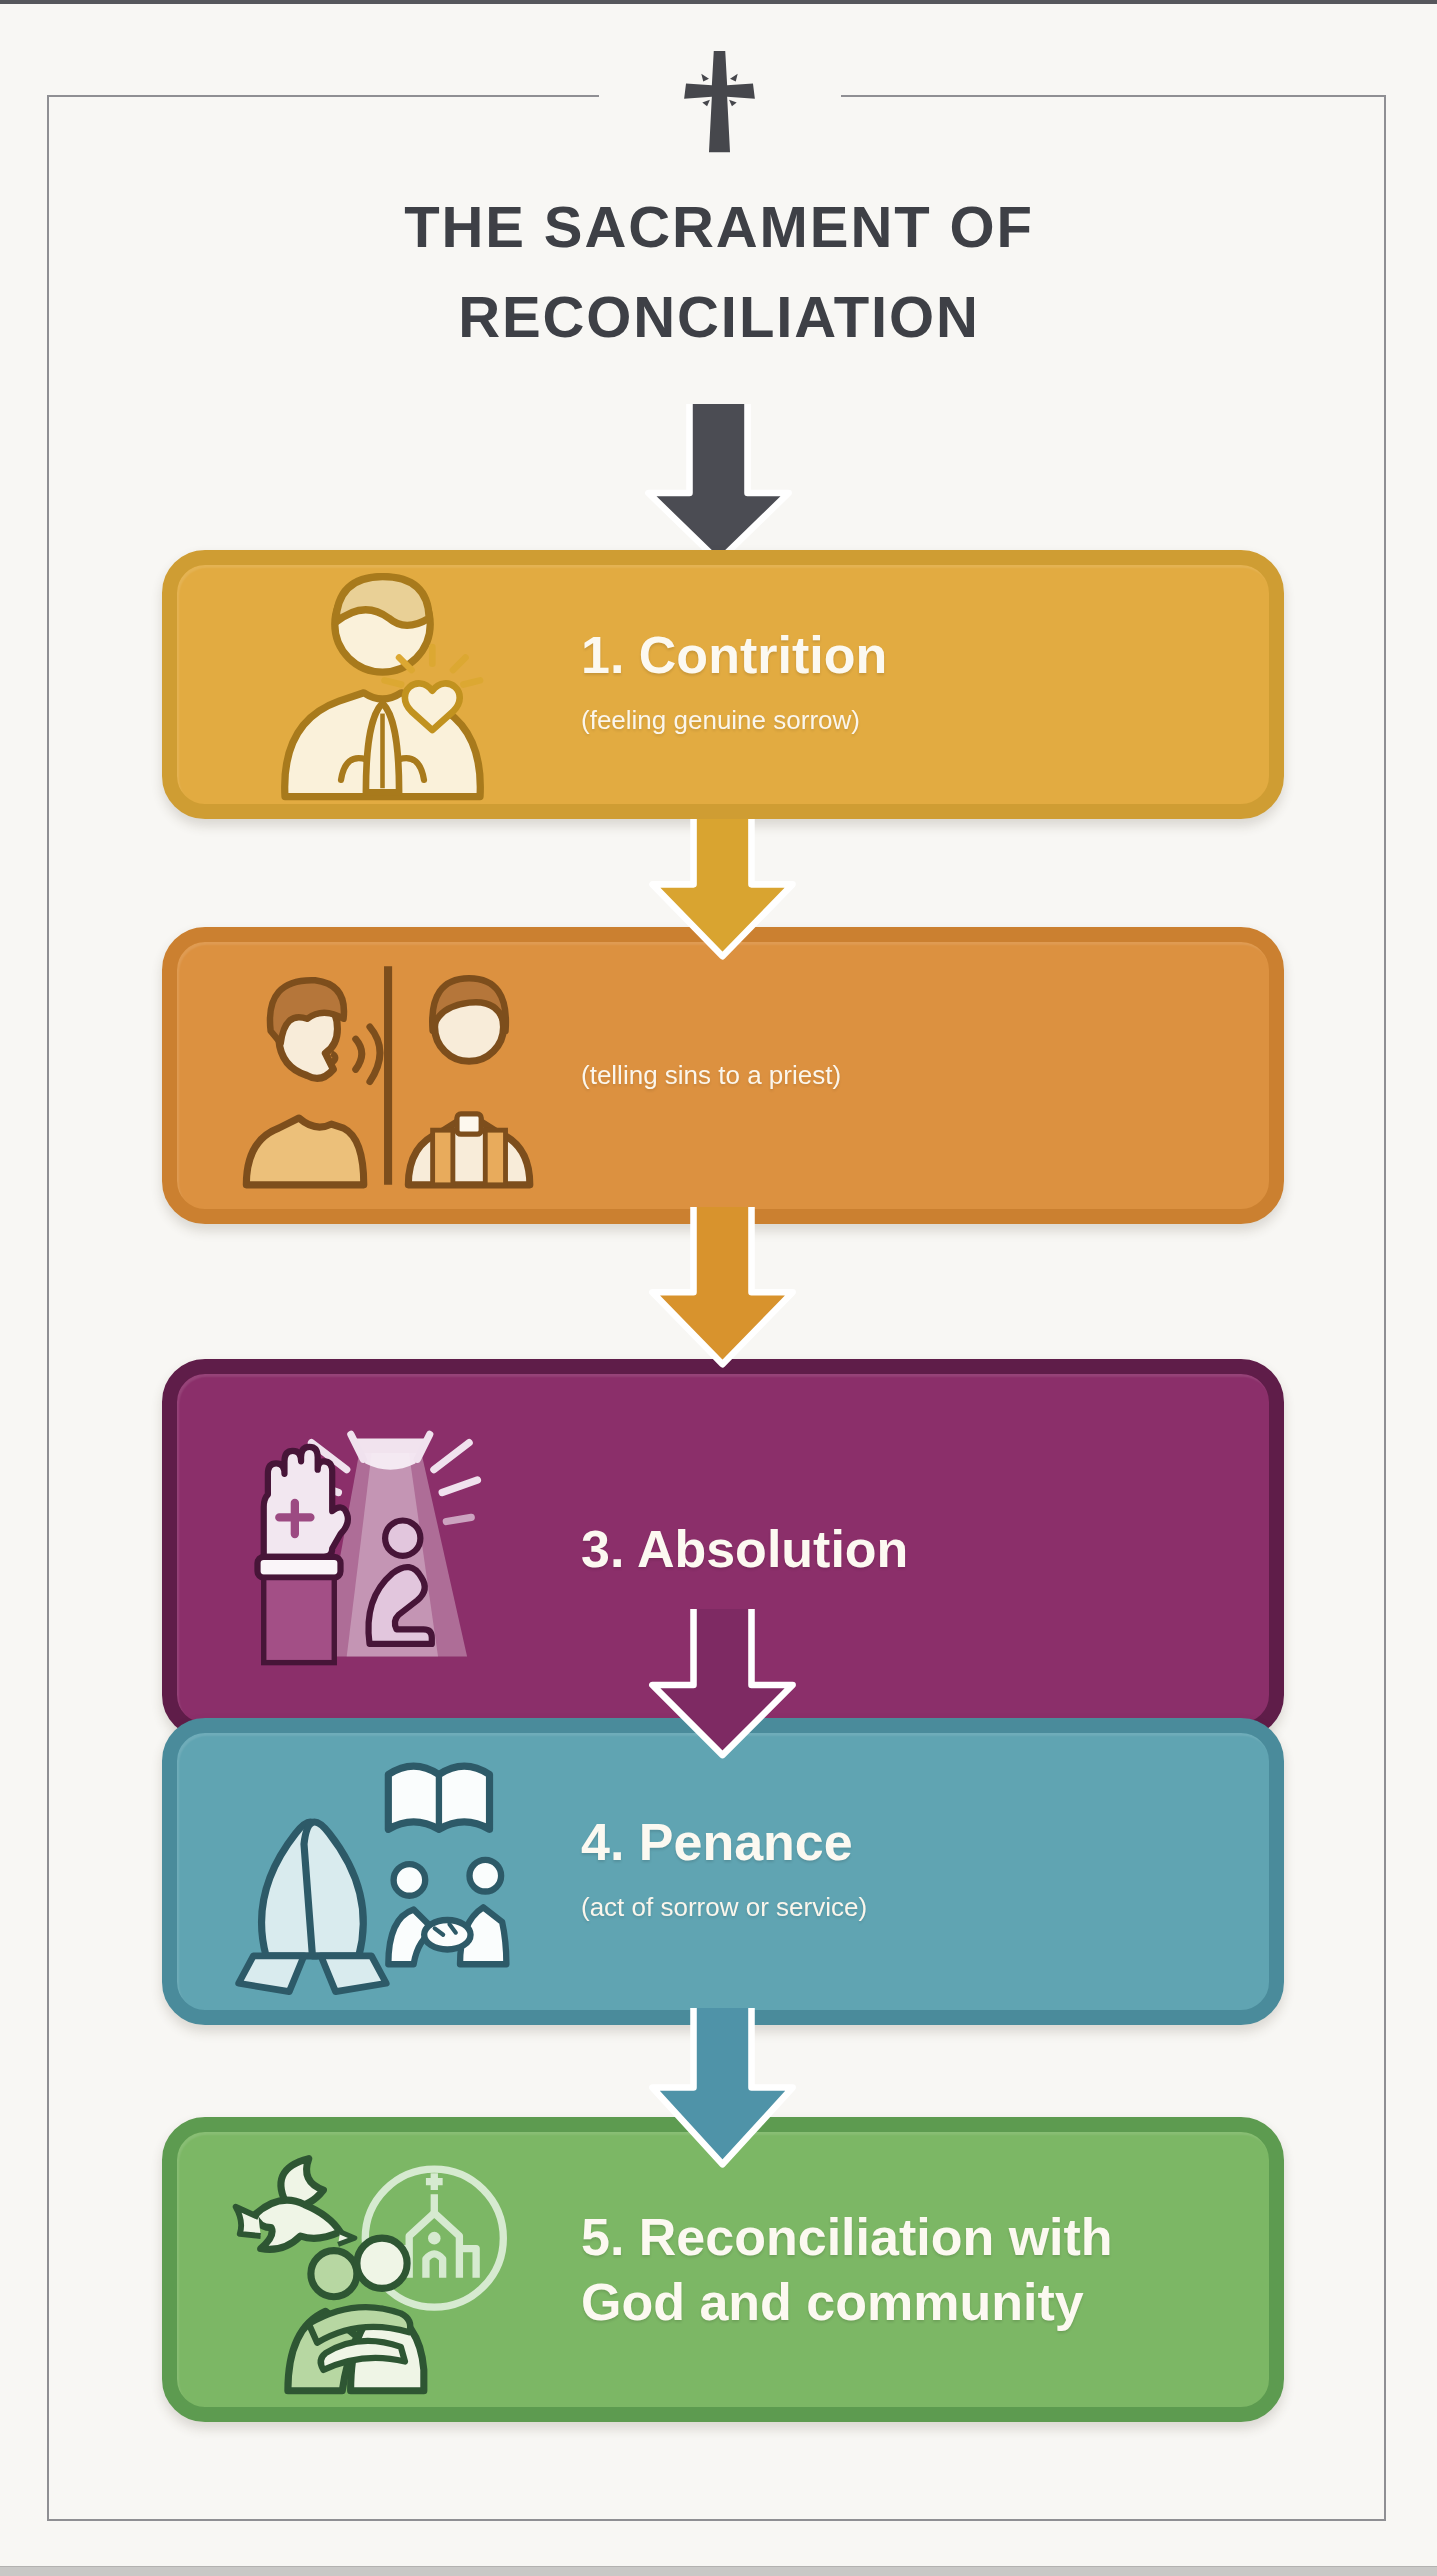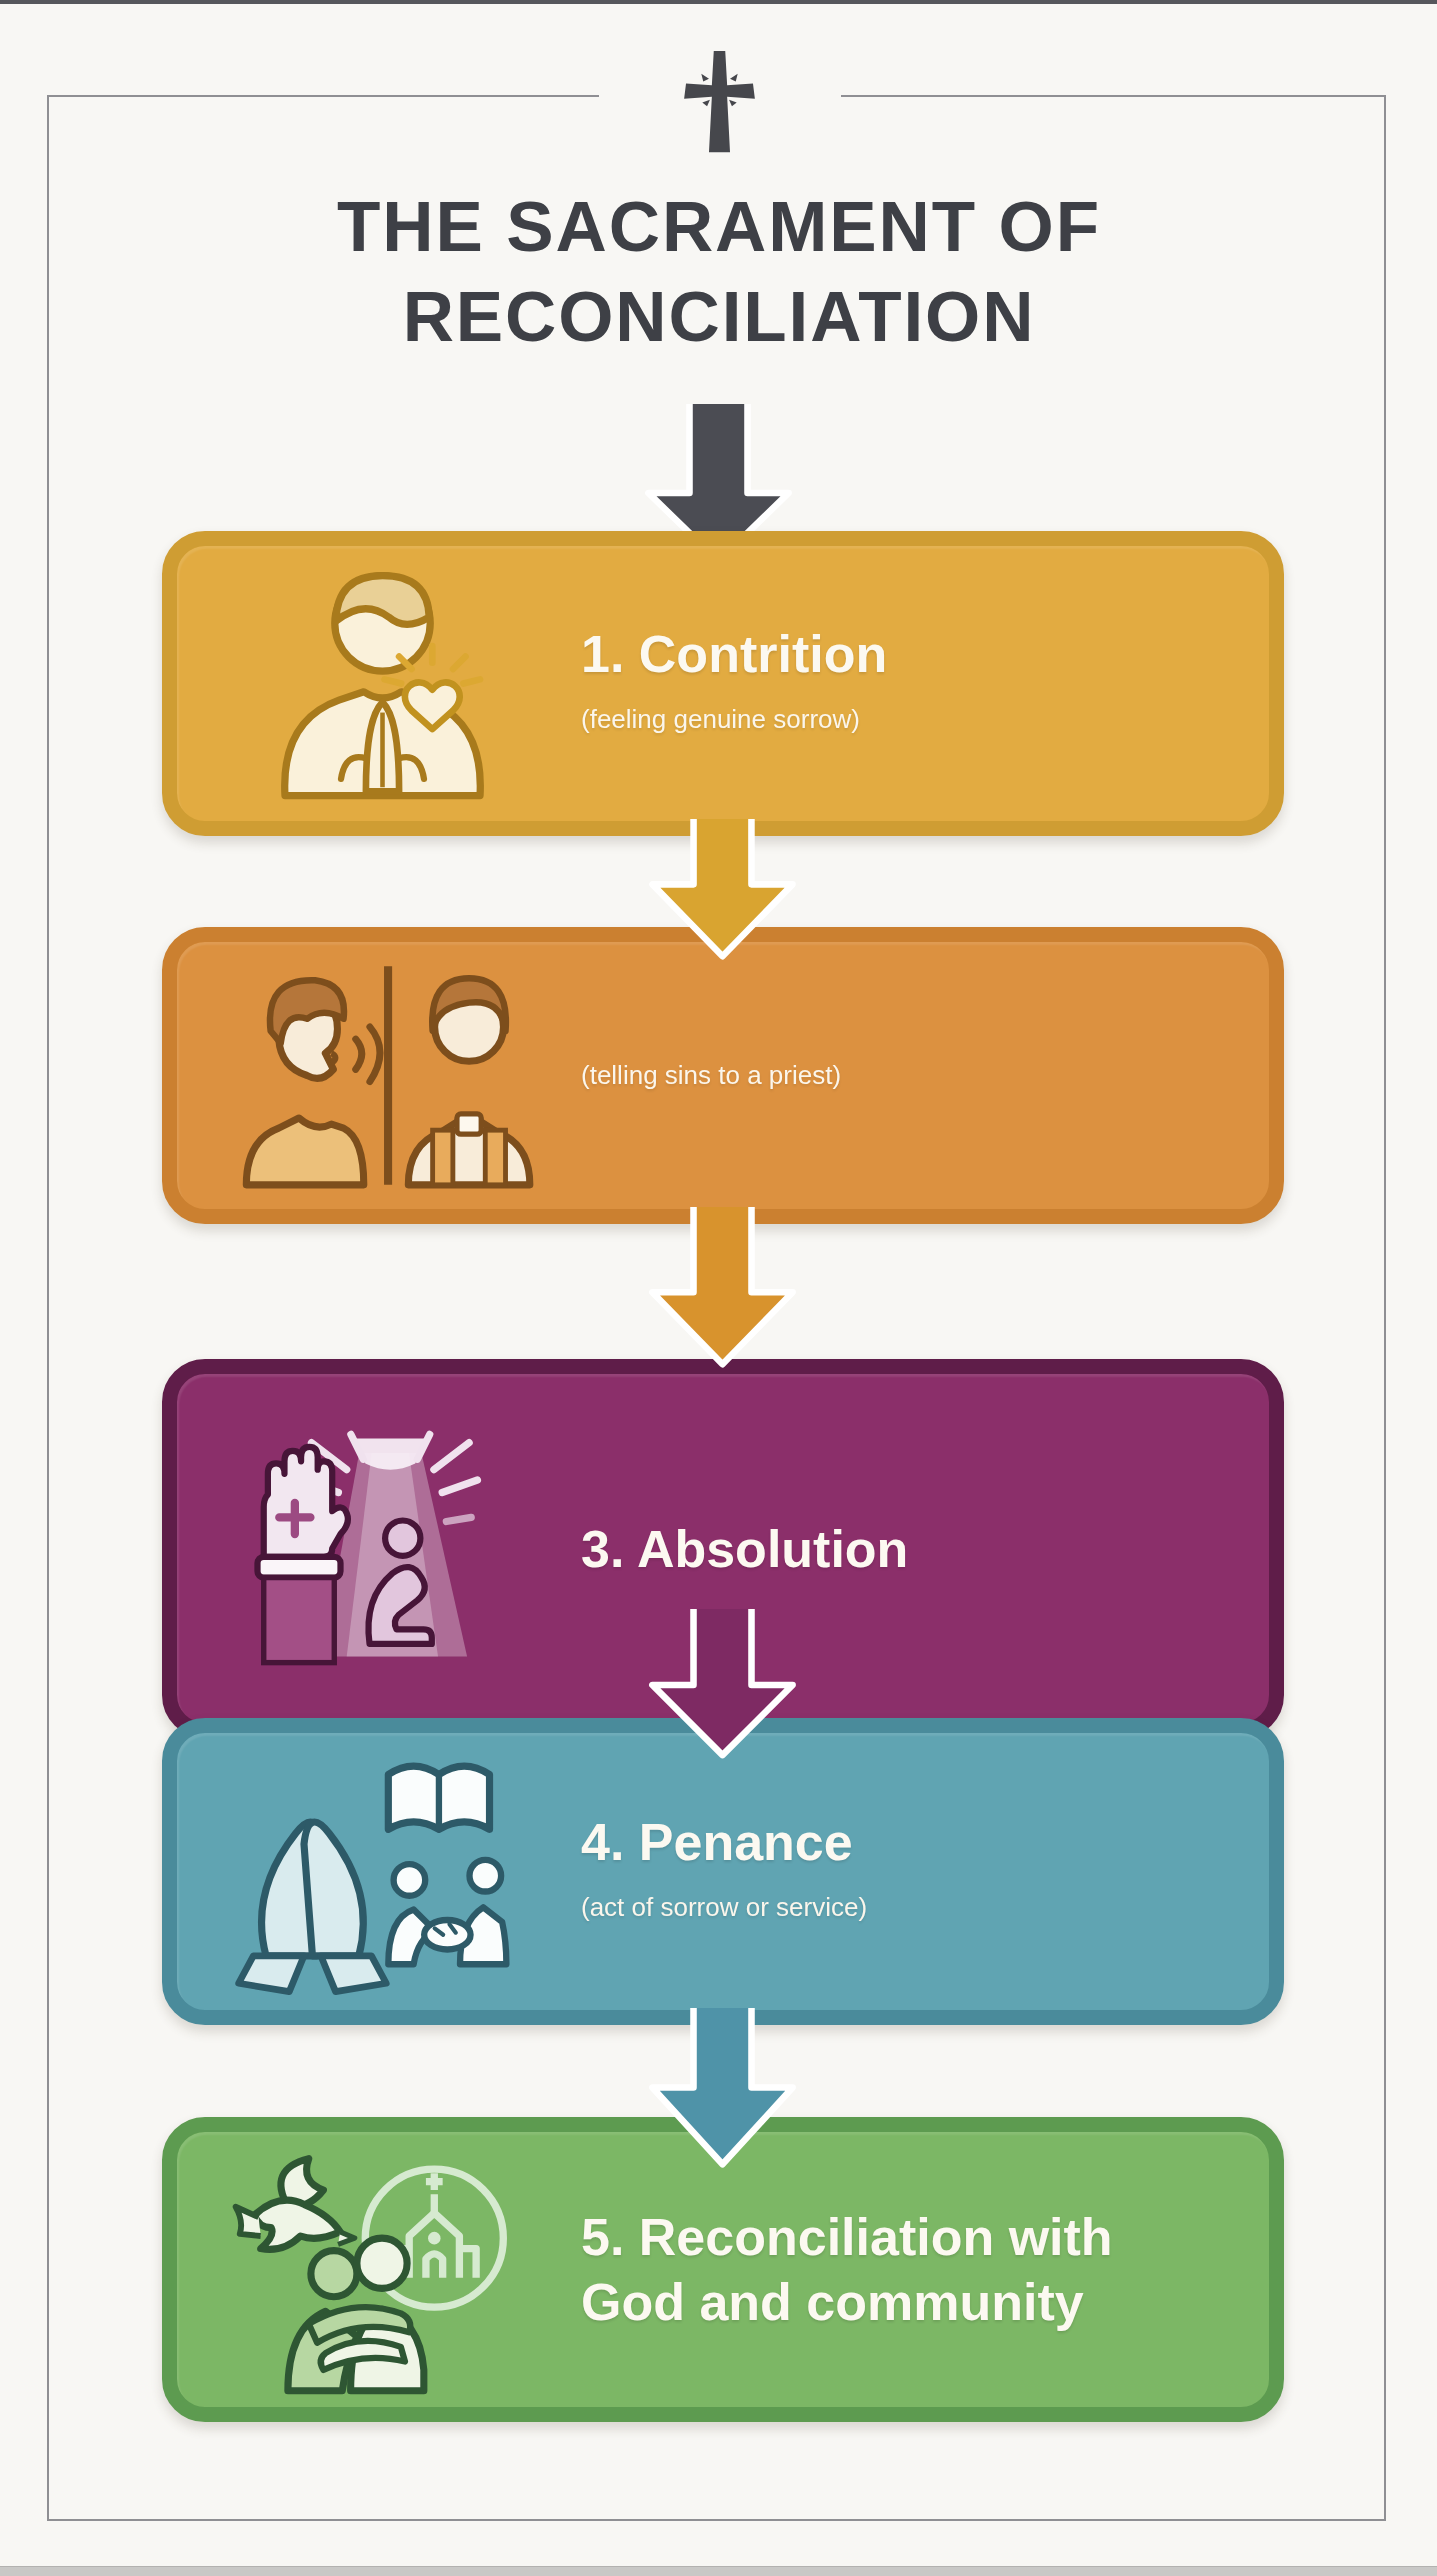--- a/index.html
+++ b/index.html
@@ -15,21 +15,21 @@
   .bottom-strip{position:absolute;left:0;bottom:0;width:100%;height:9.4px;background:#c9c8c6;border-top:0.9px solid #b3b2b0;}
   .frame{
     position:absolute;left:47px;top:95px;width:1339px;height:2426px;
     border:2.8px solid #8f8f93;box-sizing:border-box;
   }
   .frame-gap{position:absolute;left:599px;top:88px;width:242px;height:15px;background:#f8f7f4;}
   .cross{position:absolute;left:682px;top:49px;width:75px;height:109px;}
   .title{
     position:absolute;left:0;top:182px;width:100%;
     text-align:center;color:#3e4046;
-    font-size:71px;line-height:90px;font-weight:bold;letter-spacing:1.9px;
+    font-size:58px;line-height:90px;font-weight:bold;letter-spacing:1.9px;
   }
   .intro-arrow{position:absolute;left:639px;top:404px;width:159px;height:161px;overflow:hidden;}
   .step{
     position:absolute;left:162px;width:1122px;
     border:15px solid var(--border,#999);
     background:var(--fill,#ccc);
     border-radius:43px;box-sizing:border-box;
     box-shadow:0 6.6px 11.2px rgba(60,50,30,.16), inset 1.9px 2.8px 1.9px rgba(255,255,255,.10);
     display:flex;align-items:center;
   }
@@ -72,21 +72,21 @@
 
   <div class="title" style="color: rgb(62, 64, 70);">
     <div>THE SACRAMENT OF</div>
     <div>RECONCILIATION</div>
   </div>
 
   <svg class="intro-arrow" width="159" height="161" viewBox="0 0 170 172">
     <polygon points="54,-10 116,-10 116,95 160,95 85,168 10,95 54,95" stroke="#ffffff" stroke-width="7" stroke-linejoin="round" fill="#4b4c53"></polygon>
   </svg>
 
-  <section class="step" style="top: 531px; height: 305px; --fill: #e2ab41; --border: #cf9d33;">
+  <section class="step" style="top: 550px; height: 269px; --fill: #e2ab41; --border: #cf9d33;">
     <div class="icon-wrap">
       <svg width="281" height="249" viewBox="0 0 130 120">
         <path d="M18,114 Q16,78 44,68 L56,64 Q65,70 74,64 L86,68 Q114,78 112,114 Z" fill="#faf1da" stroke="#a87a1c" stroke-width="3.5" stroke-linejoin="round"></path>
         <circle cx="65" cy="31" r="23" fill="#faf1da" stroke="#a87a1c" stroke-width="3.5"></circle>
         <path d="M42.5,30 Q43,8 65,8 Q87,8 87.5,28 Q76,35 68,28 Q56,19 42.5,30 Z" fill="#e9d096" stroke="#a87a1c" stroke-width="3.5" stroke-linejoin="round"></path>
         <path d="M57,112 C57,86 60,74 65,69 C70,74 73,86 73,112 Z" fill="#faf1da" stroke="#a87a1c" stroke-width="3.2" stroke-linejoin="round"></path>
         <path d="M65,74 V110" stroke="#a87a1c" stroke-width="2.2" fill="none"></path>
         <path d="M57,96 Q47,93 45,106" stroke="#a87a1c" stroke-width="3" fill="none" stroke-linecap="round"></path>
         <path d="M73,96 Q83,93 85,106" stroke="#a87a1c" stroke-width="3" fill="none" stroke-linecap="round"></path>
         <path d="M89,63 c-7,-9 -19,1 -10,10 l10,9 10,-9 c9,-9 -3,-19 -10,-10 z" fill="#faf1da" stroke="#c1921f" stroke-width="3.2" stroke-linejoin="round"></path>

